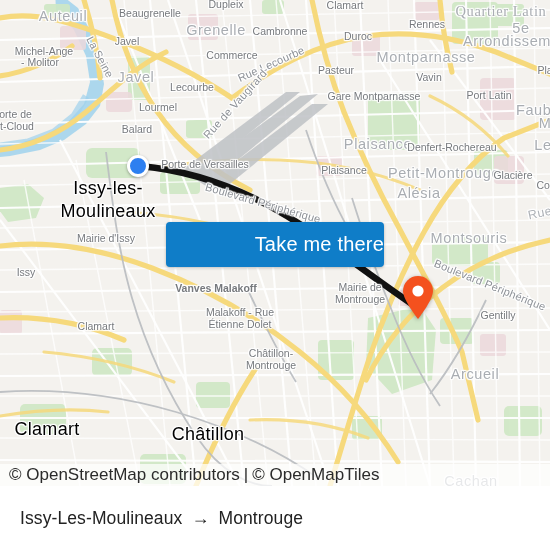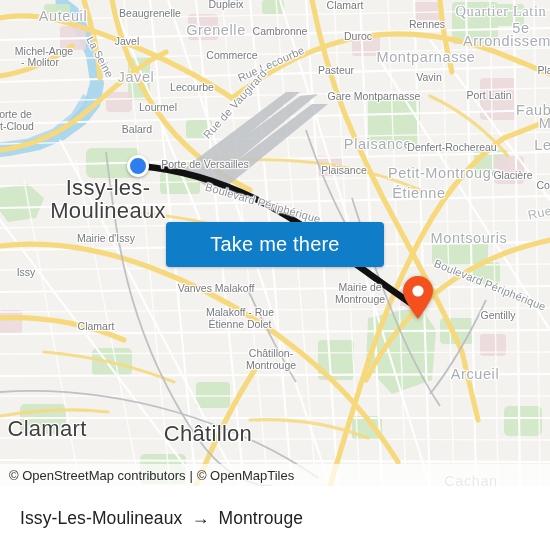--- a/index.html
+++ b/index.html
@@ -32,21 +32,21 @@
     color: #9aa0a6;
     font-family: "Liberation Sans", sans-serif;
     text-shadow: 1px 0 1px #fff, -1px 0 1px #fff, 0 1px 1px #fff, 0 -1px 1px #fff,
                  1px 1px 1px #fff, -1px -1px 1px #fff, 1px -1px 1px #fff, -1px 1px 1px #fff;
     transform: translate(-50%, -50%);
     line-height: 1.12;
     text-align: center;
   }
   .lbl.poi   { color: #76797d; font-size: 10.5px; }
   .lbl.dist  { color: #a9adb2; font-size: 14.5px; letter-spacing: .6px; }
-  .lbl.big   { color: #404040; font-size: 22px; letter-spacing: .3px; }
+  .lbl.big   { color: #000000; font-size: 18px; letter-spacing: .3px; }
   .lbl.street{ color: #8d9197; font-size: 11px; letter-spacing:.2px; }
   .lbl.area  { color: #aeb2b7; font-size: 12.5px; letter-spacing:.5px; }
 
   
   .marker { position: absolute; }
   .origin-dot {
     width: 22px; height: 22px; border-radius: 50%;
     background: #2d7ff0;
     border: 3px solid #ffffff;
     box-shadow: 0 1px 3px rgba(0,0,0,.35);
@@ -70,21 +70,21 @@
     box-shadow: 0 1px 3px rgba(0,0,0,.25);
   }
 
   
   #attrib {
     position: absolute; left: 0; bottom: 0;
     width: 550px; height: 22px;
     background: rgba(255,255,255,.72);
     display: flex; align-items: center;
     padding-left: 9px;
-    font-size: 13px;
+    font-size: 17px;
     color: #2b2b2b;
     font-family: "Liberation Sans", sans-serif;
   }
   #attrib .sep { margin: 0 4px; }
 
   
   #footer {
     position: absolute; left: 0; top: 486px;
     width: 550px; height: 64px;
     background: #ffffff;
@@ -301,28 +301,28 @@
         <div class="lbl poi" style="left: 137px; top: 130px;">Balard</div>
         <div class="lbl dist" style="left: 378px; top: 144px;">Plaisance</div>
         <div class="lbl poi" style="left: 452px; top: 148px;">Denfert-Rochereau</div>
         <div class="lbl dist" style="left: 543px; top: 145px;">Le</div>
         <div class="lbl poi" style="left: 205px; top: 165px;">Porte de Versailles</div>
         <div class="lbl poi" style="left: 344px; top: 171px;">Plaisance</div>
         <div class="lbl dist" style="left: 444px; top: 173px;">Petit-Montrouge</div>
         <div class="lbl poi" style="left: 513px; top: 176px;">Glacière</div>
         <div class="lbl big" style="left: 108px; top: 188px;">Issy-les-</div>
         <div class="lbl big" style="left: 108px; top: 211px;">Moulineaux</div>
-        <div class="lbl dist" style="left: 419px; top: 193px;">Étienne</div>
+        <div class="lbl dist" style="left: 419px; top: 193px;">Alésia</div>
         <div class="lbl poi" style="left: 545px; top: 186px;">Cor</div>
         <div class="lbl street" style="left: 263px; top: 203px; transform: translate(-50%, -50%) rotate(16deg);">Boulevard Périphérique</div>
         <div class="lbl area" style="left: 540px; top: 213px; transform: translate(-50%, -50%) rotate(-12deg);">Rue</div>
         <div class="lbl poi" style="left: 106px; top: 239px;">Mairie d'Issy</div>
         <div class="lbl dist" style="left: 469px; top: 238px;">Montsouris</div>
         <div class="lbl poi" style="left: 26px; top: 273px;">Issy</div>
-        <div class="lbl poi" style="left: 216px; top: 289px;">Vanves Malakoff</div>
+        <div class="lbl poi" style="left: 216px; top: 289px; font-weight: bold;">Vanves Malakoff</div>
         <div class="lbl poi" style="left: 360px; top: 288px;">Mairie de</div>
         <div class="lbl poi" style="left: 360px; top: 300px;">Montrouge</div>
         <div class="lbl street" style="left: 490px; top: 285px; transform: translate(-50%, -50%) rotate(22deg);">Boulevard Périphérique</div>
         <div class="lbl poi" style="left: 498px; top: 316px;">Gentilly</div>
         <div class="lbl poi" style="left: 240px; top: 313px;">Malakoff - Rue</div>
         <div class="lbl poi" style="left: 240px; top: 325px;">Étienne Dolet</div>
         <div class="lbl poi" style="left: 96px; top: 327px;">Clamart</div>
         <div class="lbl poi" style="left: 271px; top: 354px;">Châtillon-</div>
         <div class="lbl poi" style="left: 271px; top: 366px;">Montrouge</div>
         <div class="lbl dist" style="left: 475px; top: 374px;">Arcueil</div>
@@ -335,21 +335,21 @@
       <div class="origin-dot" style="background: rgb(45, 127, 240);"></div>
     </div>
 
     <div class="marker dest-pin" style="left:418px; top:324px;">
       <svg width="32" height="44" viewBox="0 0 32 44">
         <path d="M16,43 C16,43 31,24 31,15 A15,15 0 1 0 1,15 C1,24 16,43 16,43 Z" fill="#f4511e"></path>
         <circle cx="16" cy="15" r="5.6" fill="#ffffff"></circle>
       </svg>
     </div>
 
-    <button id="cta" style="background: rgb(15, 125, 200);">Take me there</button>
+    <button id="cta" style="background: rgb(15, 125, 200); text-align: right;">Take me there</button>
 
     <div id="attrib">
       <span>© OpenStreetMap contributors</span>
       <span class="sep">|</span>
       <span>© OpenMapTiles</span>
     </div>
   </div>
 
   <div id="footer">
     <div id="route-title">

